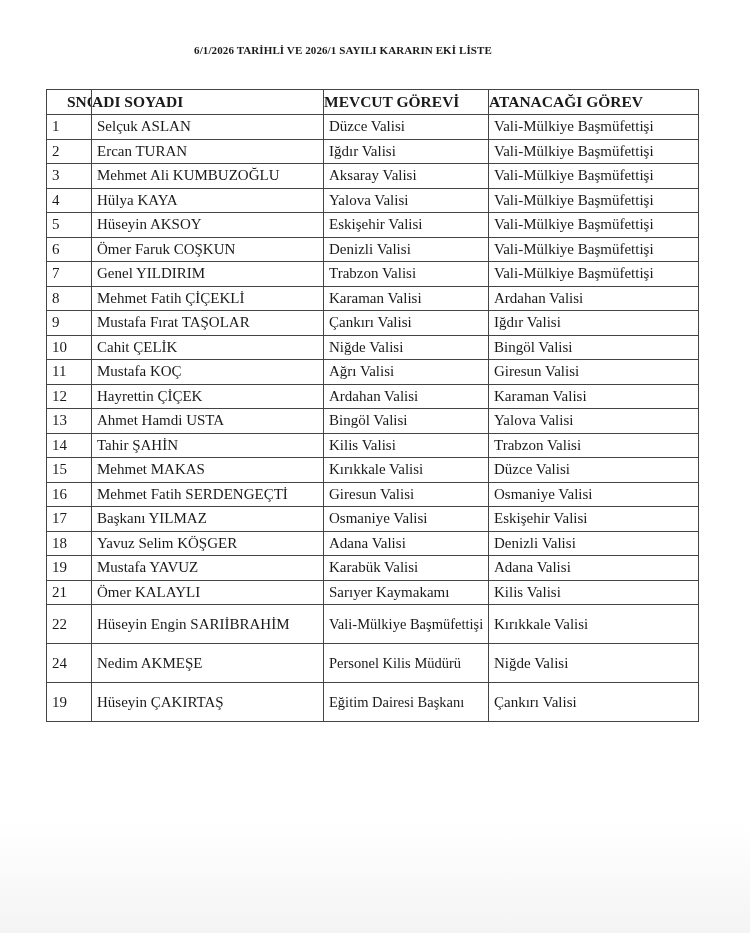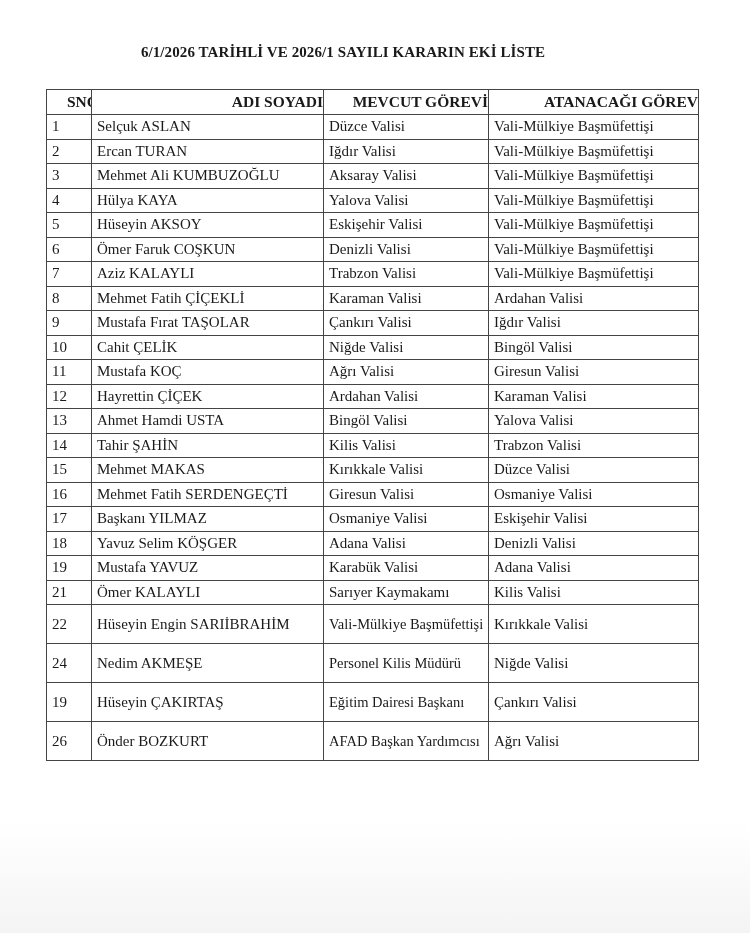--- a/index.html
+++ b/index.html
@@ -9,38 +9,38 @@
     font-family: "Liberation Serif", serif;
     color: #1a1a1a;
     position: relative;
   }
   .page-bottom {
     position: absolute; left: 0; right: 0; bottom: 0; height: 110px;
     background: linear-gradient(#ffffff, #f4f4f4);
   }
   .title {
     position: absolute; top: 44px; left: 0; width: 686px;
-    text-align: center; font-weight: bold; font-size: 15px;
+    text-align: center; font-weight: bold; font-size: 11px;
     letter-spacing: 0.1px;
   }
   table {
     position: absolute; left: 46px; top: 89px;
     width: 652px; border-collapse: collapse; table-layout: fixed;
     font-size: 15px;
   }
   col.c-sno { width: 45px; }
   col.c-name { width: 232px; }
   col.c-cur { width: 165px; }
   col.c-new { width: 210px; }
   th, td {
     border: 1px solid #444; padding: 0 0 0 5px;
     text-align: left; vertical-align: middle;
     white-space: nowrap; overflow: hidden;
   }
-  th { height: 24px; font-weight: bold; font-size: 15.5px; text-align: right; padding: 0; }
+  th { height: 24px; font-weight: bold; font-size: 15.5px; text-align: left; padding: 0; }
   th.sno-h { text-align: center; padding-left: 20px; }
   tr.single td { height: 23.5px; line-height: 23px; }
   tr.double td { height: 38px; line-height: 16px; }
   td.wrap { white-space: normal; font-size: 14.5px; line-height: 16px; padding-top: 0; }
 </style>
 </head>
 <body>
 
 <div class="page-bottom"></div>
 
@@ -93,21 +93,21 @@
         <td>Vali-Mülkiye Başmüfettişi</td>
       </tr>
       <tr class="single">
         <td>6</td>
         <td>Ömer Faruk COŞKUN</td>
         <td>Denizli Valisi</td>
         <td>Vali-Mülkiye Başmüfettişi</td>
       </tr>
       <tr class="single">
         <td>7</td>
-        <td>Aziz KALAYLI</td>
+        <td>Genel YILDIRIM</td>
         <td>Trabzon Valisi</td>
         <td>Vali-Mülkiye Başmüfettişi</td>
       </tr>
       <tr class="single">
         <td>8</td>
         <td>Mehmet Fatih ÇİÇEKLİ</td>
         <td>Karaman Valisi</td>
         <td>Ardahan Valisi</td>
       </tr>
       <tr class="single">
@@ -193,20 +193,14 @@
         <td>Nedim AKMEŞE</td>
         <td class="wrap">Personel Kilis Müdürü</td>
         <td>Niğde Valisi</td>
       </tr>
       <tr class="double">
         <td>19</td>
         <td>Hüseyin ÇAKIRTAŞ</td>
         <td class="wrap">Eğitim Dairesi Başkanı</td>
         <td>Çankırı Valisi</td>
       </tr>
-      <tr class="double">
-        <td>26</td>
-        <td>Önder BOZKURT</td>
-        <td class="wrap">AFAD Başkan Yardımcısı</td>
-        <td>Ağrı Valisi</td>
-      </tr>
     </tbody>
 </table>
 
 </body></html>

